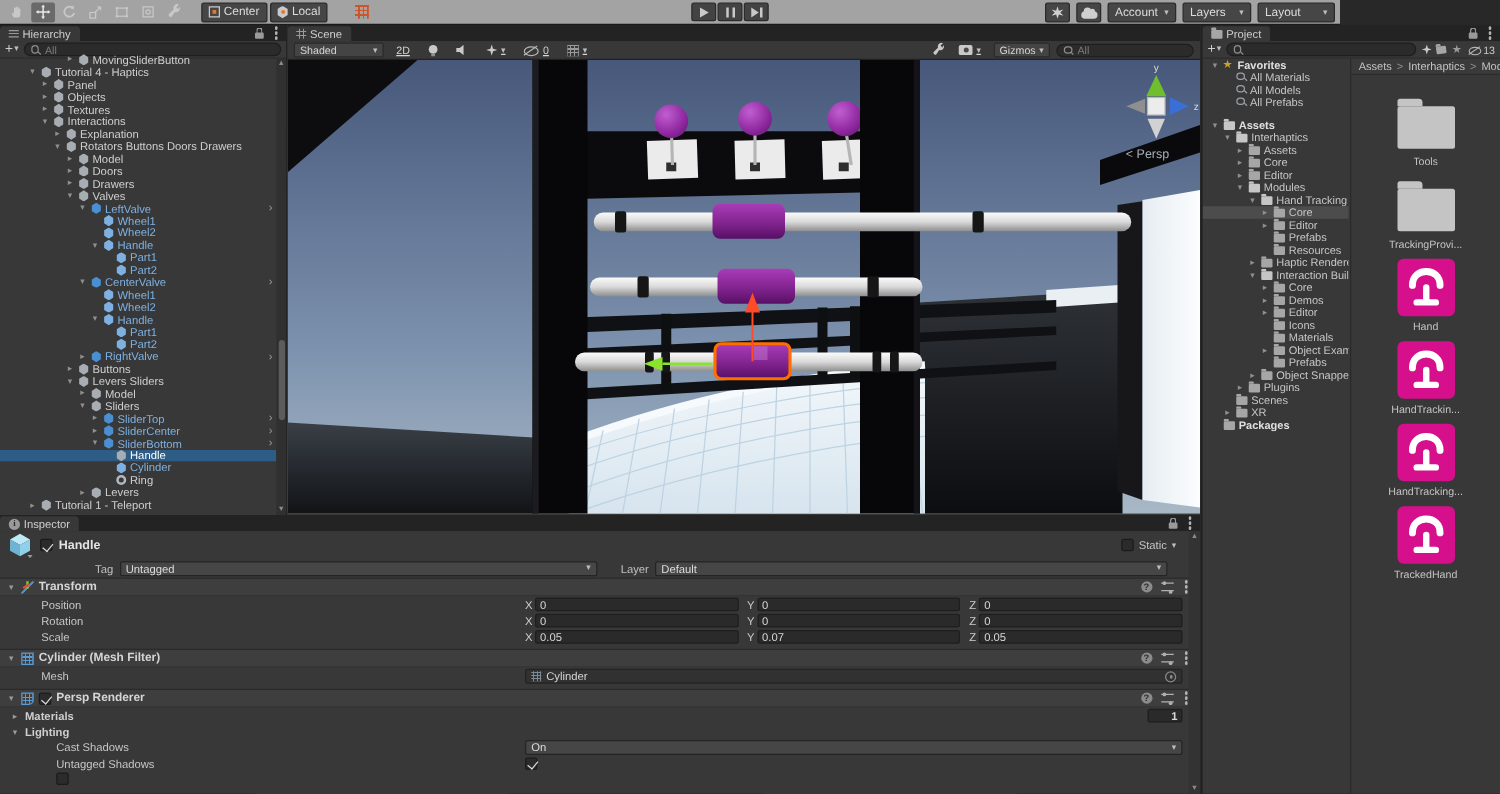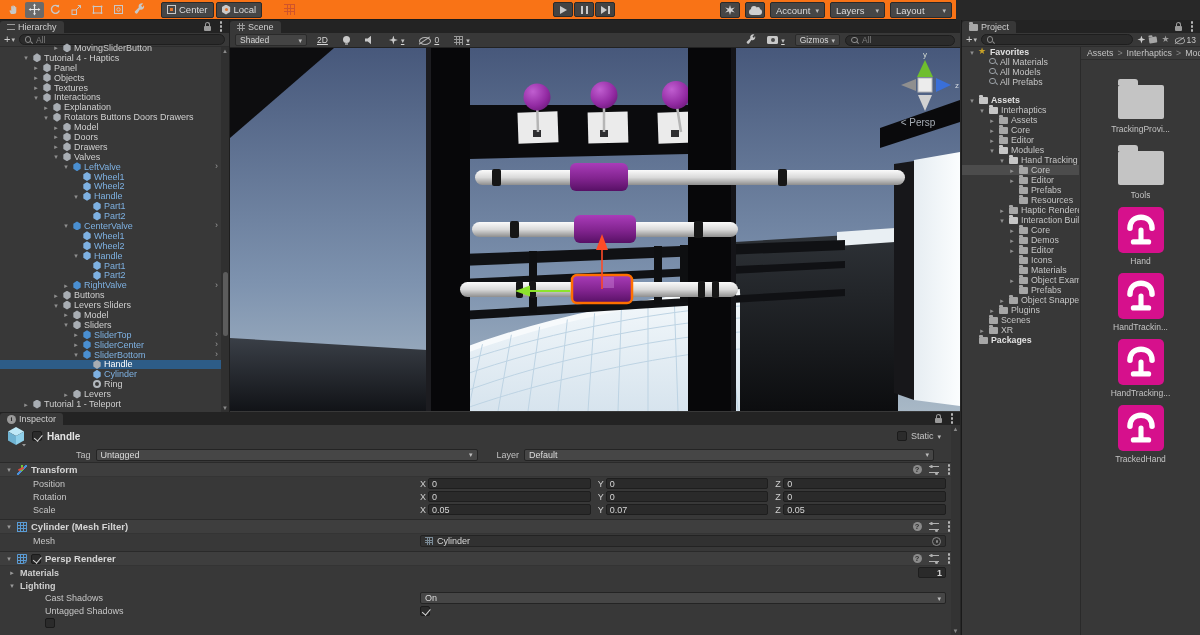--- a/index.html
+++ b/index.html
@@ -65,21 +65,21 @@
   .cube-ic{width:9px;height:10px;background:#c9c9c9;
     clip-path:polygon(50% 0,96% 26%,96% 74%,50% 100%,4% 74%,4% 26%);position:relative;}
   .cube-ic.orange-dot::after{content:"";position:absolute;left:3px;top:3.5px;width:3px;height:3px;
     border-radius:50%;background:#e5762e;}
   .snapgrid{width:11px;height:11px;background-image:
     repeating-linear-gradient(0deg,transparent 0 2.6px,#d0542a 2.6px 3.6px),
     repeating-linear-gradient(90deg,transparent 0 2.6px,#d0542a 2.6px 3.6px);}
   .scroll-arrow{font-size:6px;color:#8a8a8a;text-align:center;line-height:8px;}
 
   
-  #toolbar{position:absolute;left:0;top:0;width:956px;height:20px;background:#f97316;
+  #toolbar{position:absolute;left:0;top:0;width:1072px;height:20px;background:#a3a3a3;
     border-bottom:1px solid #1a1a1a;display:flex;align-items:center;padding:0 4px;gap:2px;text-align:right;}
   .tool{width:19px;height:16px;display:flex;align-items:center;justify-content:center;border-radius:2px;}
   .tool.selected{background:#6a6a6a;}
   .tbtn{height:16px;display:flex;align-items:center;gap:3px;background:#464646;
     border:1px solid #2a2a2a;border-radius:2px;padding:0 5px;color:#dcdcdc;font-size:9.5px;}
   #play-group{position:absolute;left:553px;top:2px;display:flex;gap:1px;}
   .pbtn{width:20px;height:15px;background:#434343;border:1px solid #2b2b2b;border-radius:2px;
     display:flex;align-items:center;justify-content:center;}
   .playtri{width:0;height:0;border-left:7px solid #c9c9c9;border-top:4.5px solid transparent;border-bottom:4.5px solid transparent;}
   .pausebars{width:7px;height:8px;border-left:2.5px solid #c9c9c9;border-right:2.5px solid #c9c9c9;}
@@ -956,28 +956,28 @@
       <span class="crumb-sep">&gt;</span>
       <span>Modules</span>
     </div>
     <div id="p-items">
 
     <div class="p-item">
           <div class="p-thumb">
             <div class="big-folder"></div>
 
           </div>
-          <div class="p-label">TrackingProvi...</div>
+          <div class="p-label">Tools</div>
         </div>
         <div class="p-item">
           <div class="p-thumb">
             <div class="big-folder"></div>
 
           </div>
-          <div class="p-label">Tools</div>
+          <div class="p-label">TrackingProvi...</div>
         </div>
         <div class="p-item">
           <div class="p-thumb">
 
             <div class="logo-tile">
               <svg width="34" height="34" viewBox="0 0 40 40">
                 <path d="M7 18 C7 9.5 13 5 20 5 C27 5 33 9.5 33 18" stroke="#ffffff" stroke-width="6.5" fill="none" stroke-linecap="round"></path>
                 <path d="M20 20 L20 33" stroke="#ffffff" stroke-width="6" stroke-linecap="round"></path>
                 <path d="M11 34 L29 34" stroke="#ffffff" stroke-width="6" stroke-linecap="round"></path>
               </svg>

